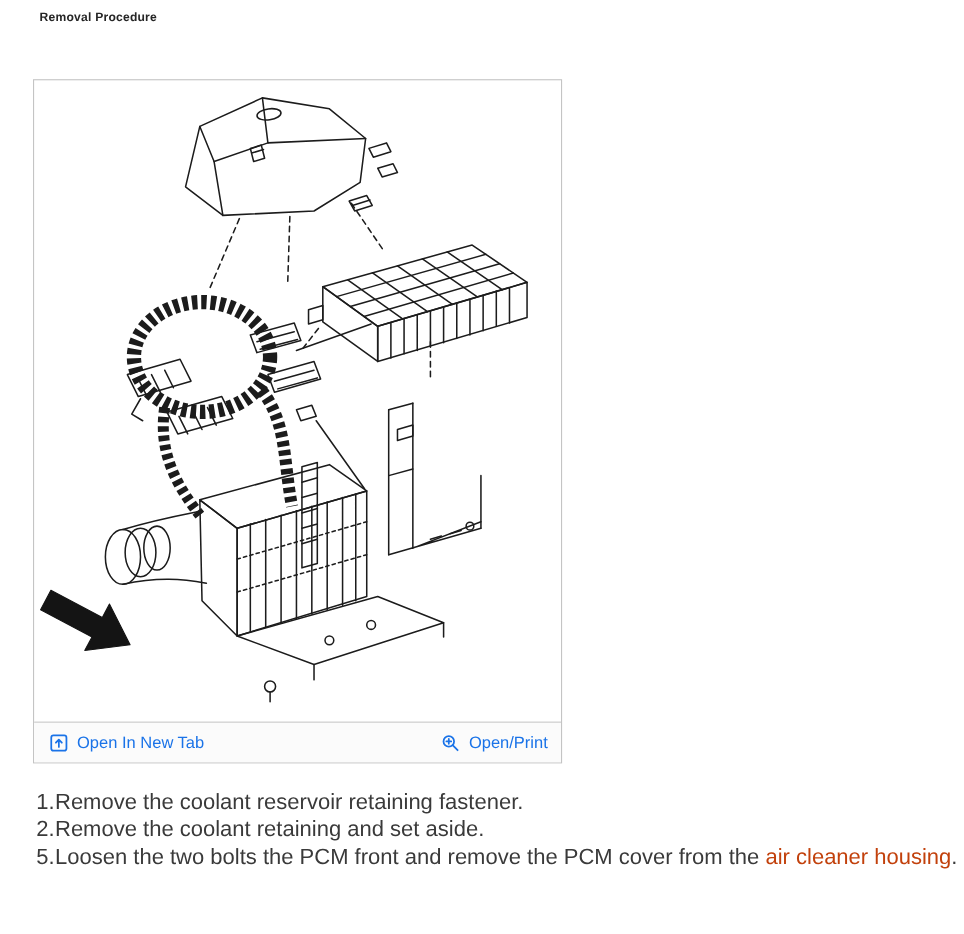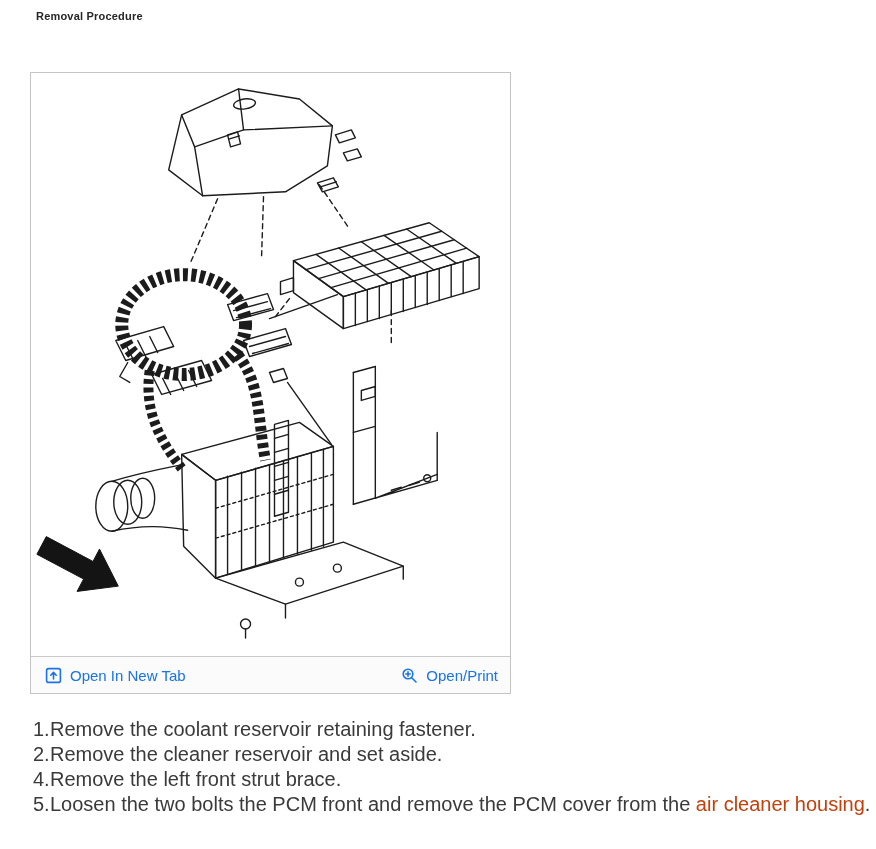--- a/index.html
+++ b/index.html
@@ -172,23 +172,20 @@
         <span>Open/Print</span>
       </a>
     </div>
   </figure>
 
   <ol class="steps">
     <li class="step">
       <span class="num">1.</span><span>Remove the coolant reservoir retaining fastener.</span>
     </li>
     <li class="step">
-      <span class="num">2.</span><span>Remove the cleaner reservoir and set aside.</span>
-    </li>
-    <li class="step">
-      <span class="num">4.</span><span>Remove the left front strut brace.</span>
+      <span class="num">2.</span><span>Remove the coolant retaining and set aside.</span>
     </li>
     <li class="step">
       <span class="num">5.</span><span>Loosen the two bolts the PCM front and remove the PCM cover from the </span><a href="#">air cleaner housing</a><span>.</span>
     </li>
   </ol>
 
 </div>
 
 </body></html>

